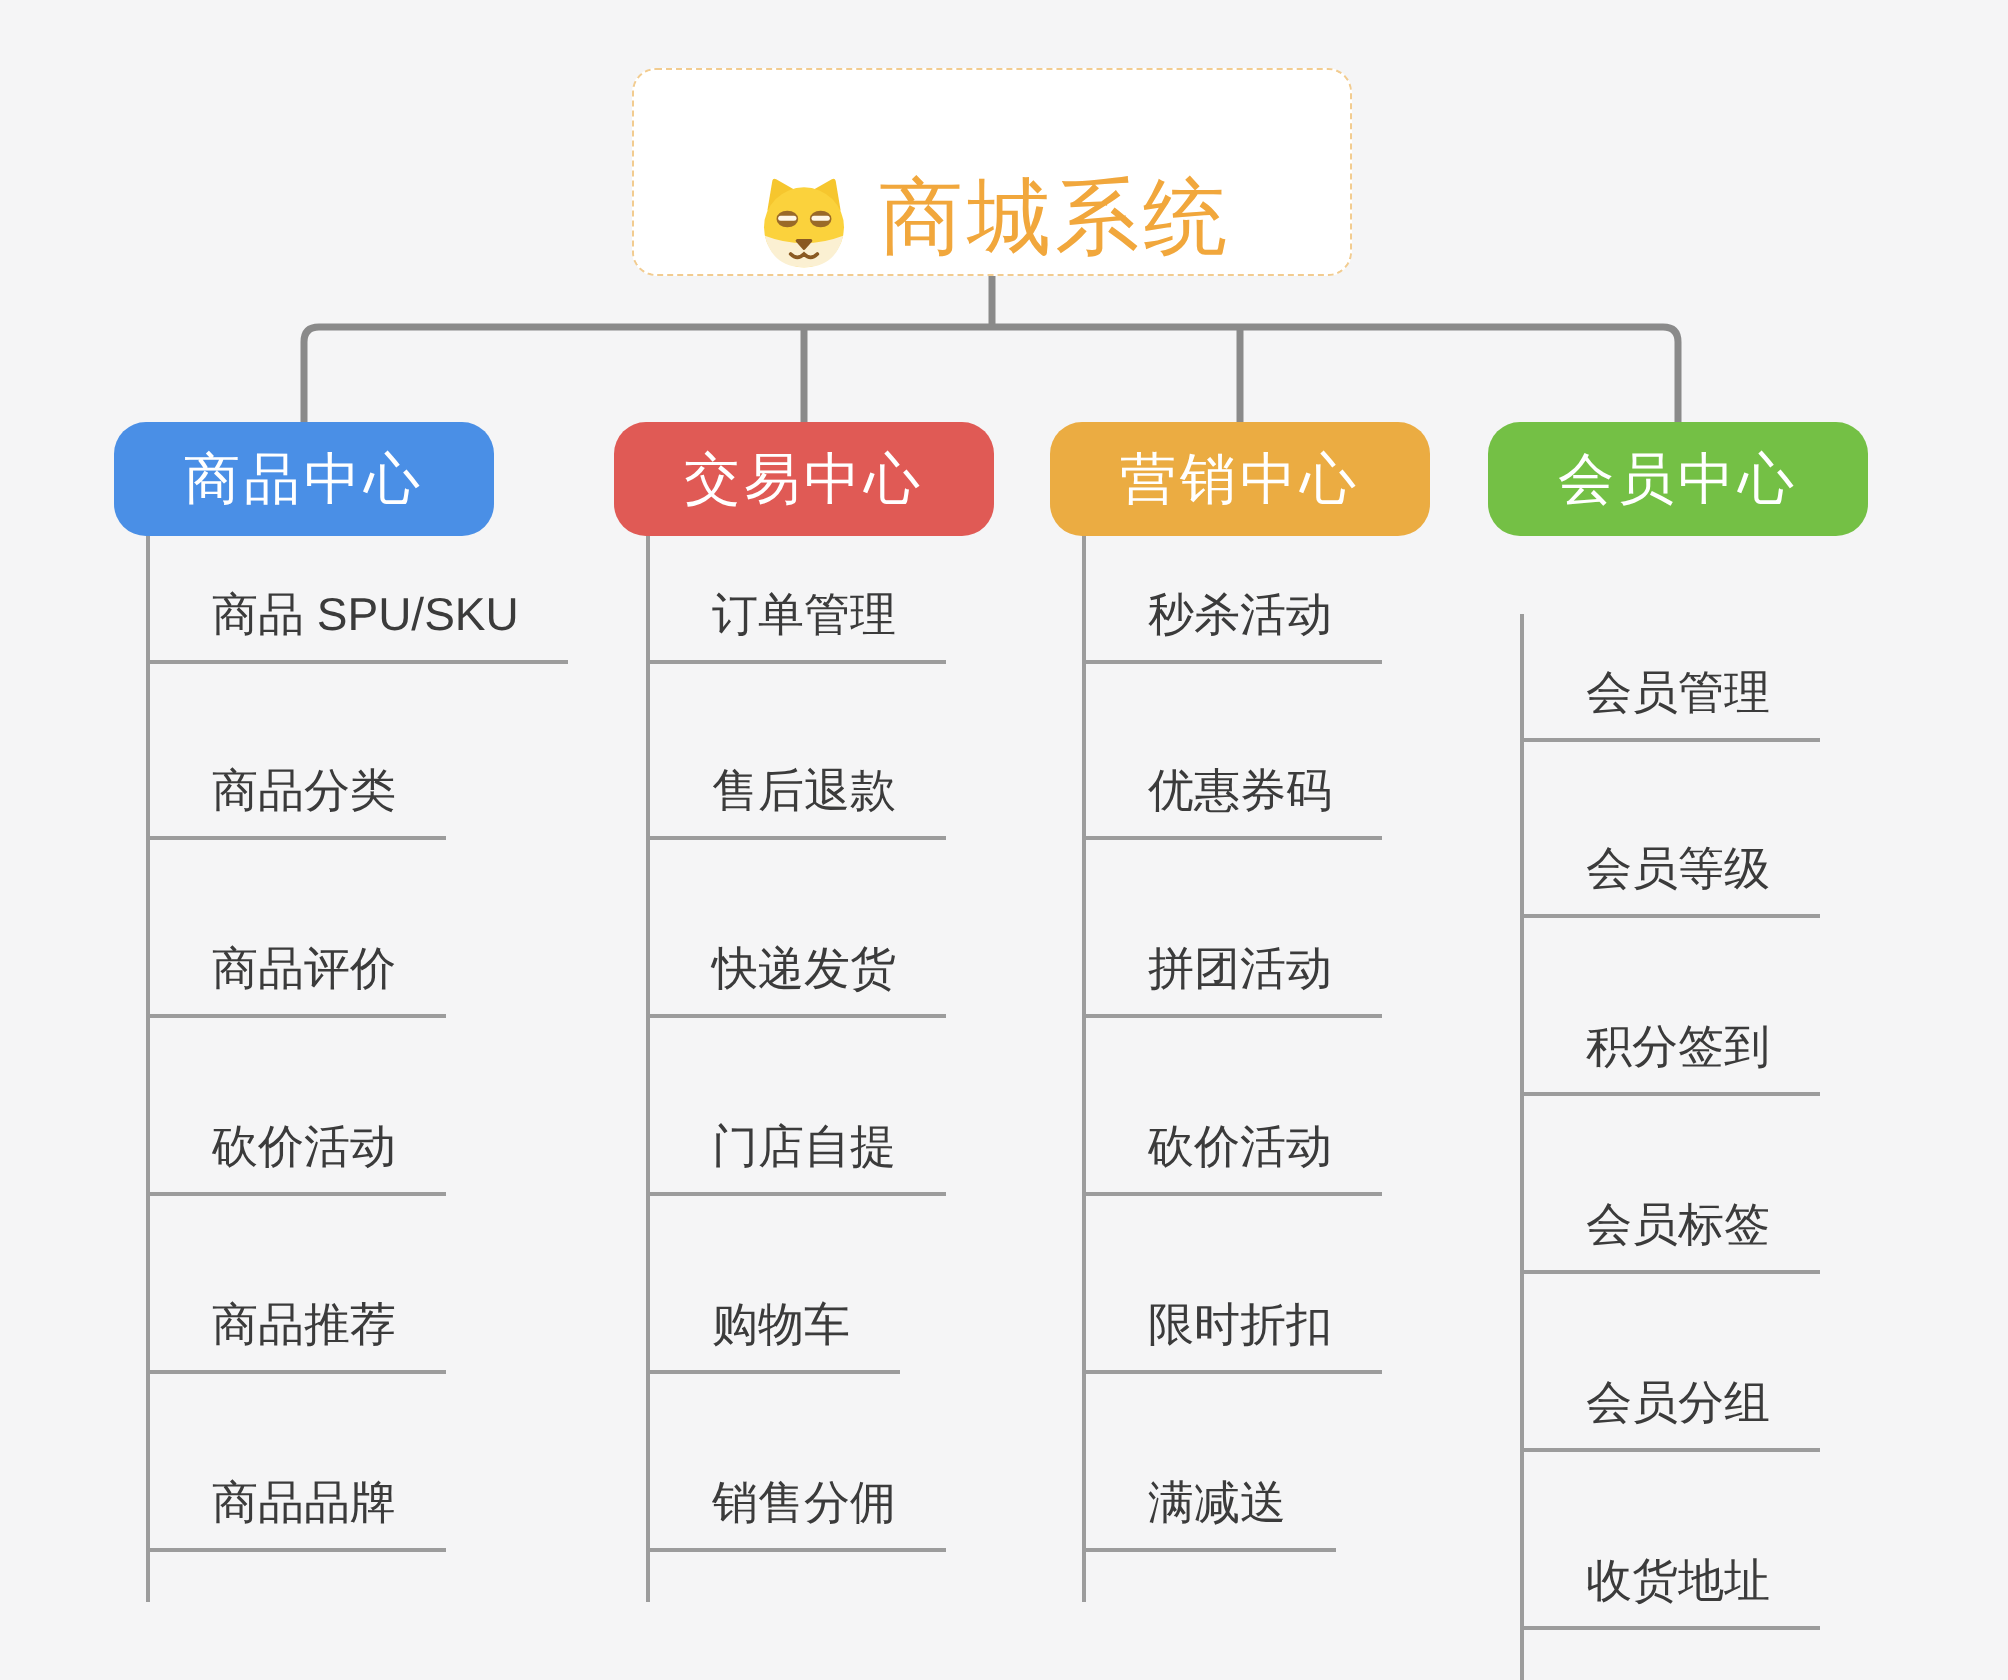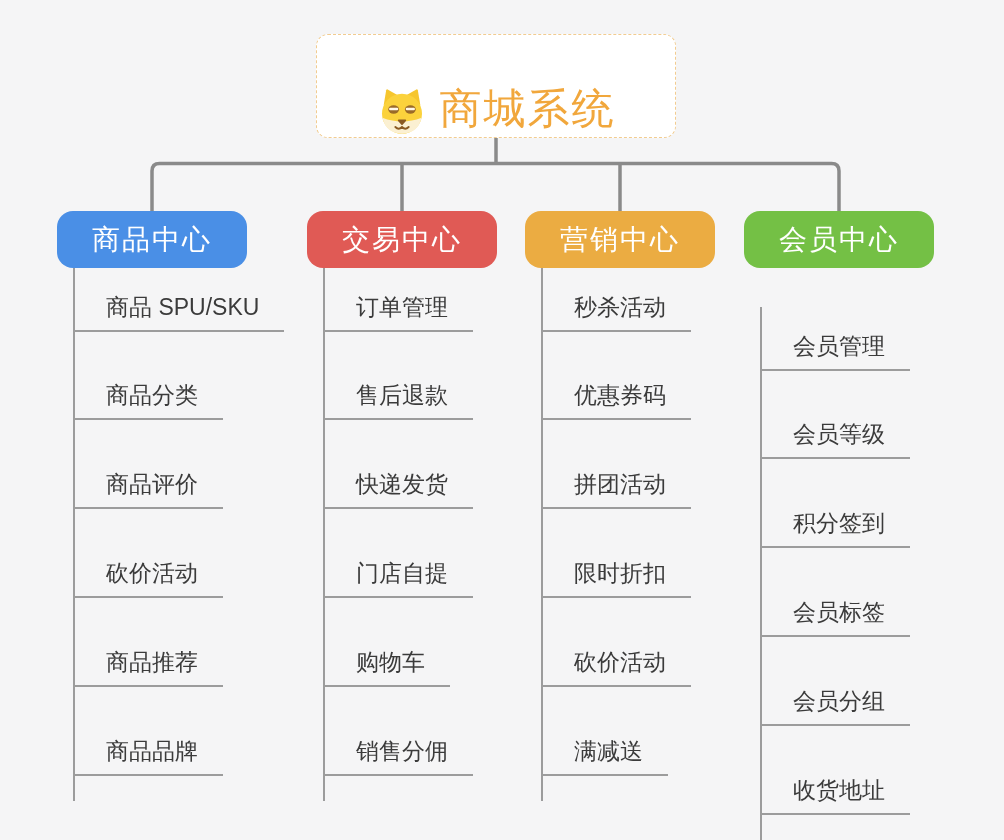--- a/index.html
+++ b/index.html
@@ -136,24 +136,24 @@
     <div class="item">
         <span class="label">秒杀活动</span>
       </div>
     <div class="item">
         <span class="label">优惠券码</span>
       </div>
     <div class="item">
         <span class="label">拼团活动</span>
       </div>
     <div class="item">
-        <span class="label">限时折扣</span>
+        <span class="label">砍价活动</span>
       </div>
     <div class="item">
-        <span class="label">砍价活动</span>
+        <span class="label">限时折扣</span>
       </div>
     <div class="item">
         <span class="label">满减送</span>
       </div>
   </div>
 
   <div class="column c3">
     <div class="item">
         <span class="label">会员管理</span>
       </div>

